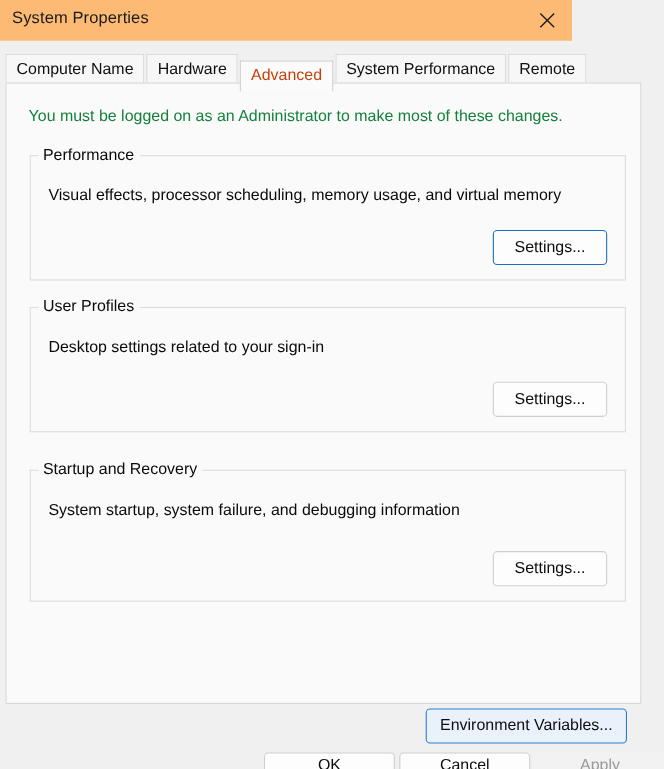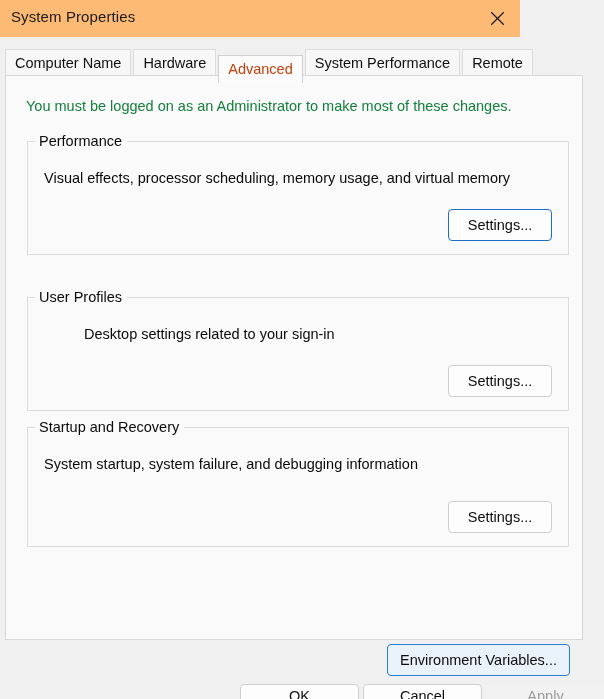--- a/index.html
+++ b/index.html
@@ -233,24 +233,24 @@
 
     <div class="admin-note">You must be logged on as an Administrator to make most of these changes.</div>
 
     <div class="groupbox" style="top:57px; height:122px;">
       <div class="gb-frame"></div>
       <div class="gb-label">Performance</div>
       <div class="gb-desc" style="top:37px;">Visual effects, processor scheduling, memory usage, and virtual memory</div>
       <button class="btn gb-btn focused" style="left:421px; top:76px;">Settings...</button>
     </div>
 
-    <div class="groupbox" style="top:213px; height:122px;">
+    <div class="groupbox" style="top:195px; height:122px;">
       <div class="gb-frame"></div>
       <div class="gb-label">User Profiles</div>
-      <div class="gb-desc" style="top:37px;margin-left:40px;">Desktop settings related to your sign-in</div>
+      <div class="gb-desc" style="top:37px;">Desktop settings related to your sign-in</div>
       <button class="btn gb-btn" style="left:421px; top:76px;">Settings...</button>
     </div>
 
     <div class="groupbox" style="top:343px; height:128px;">
       <div class="gb-frame"></div>
       <div class="gb-label">Startup and Recovery</div>
       <div class="gb-desc" style="top:37px;">System startup, system failure, and debugging information</div>
       <button class="btn gb-btn" style="left:421px; top:82px;">Settings...</button>
     </div>
 

